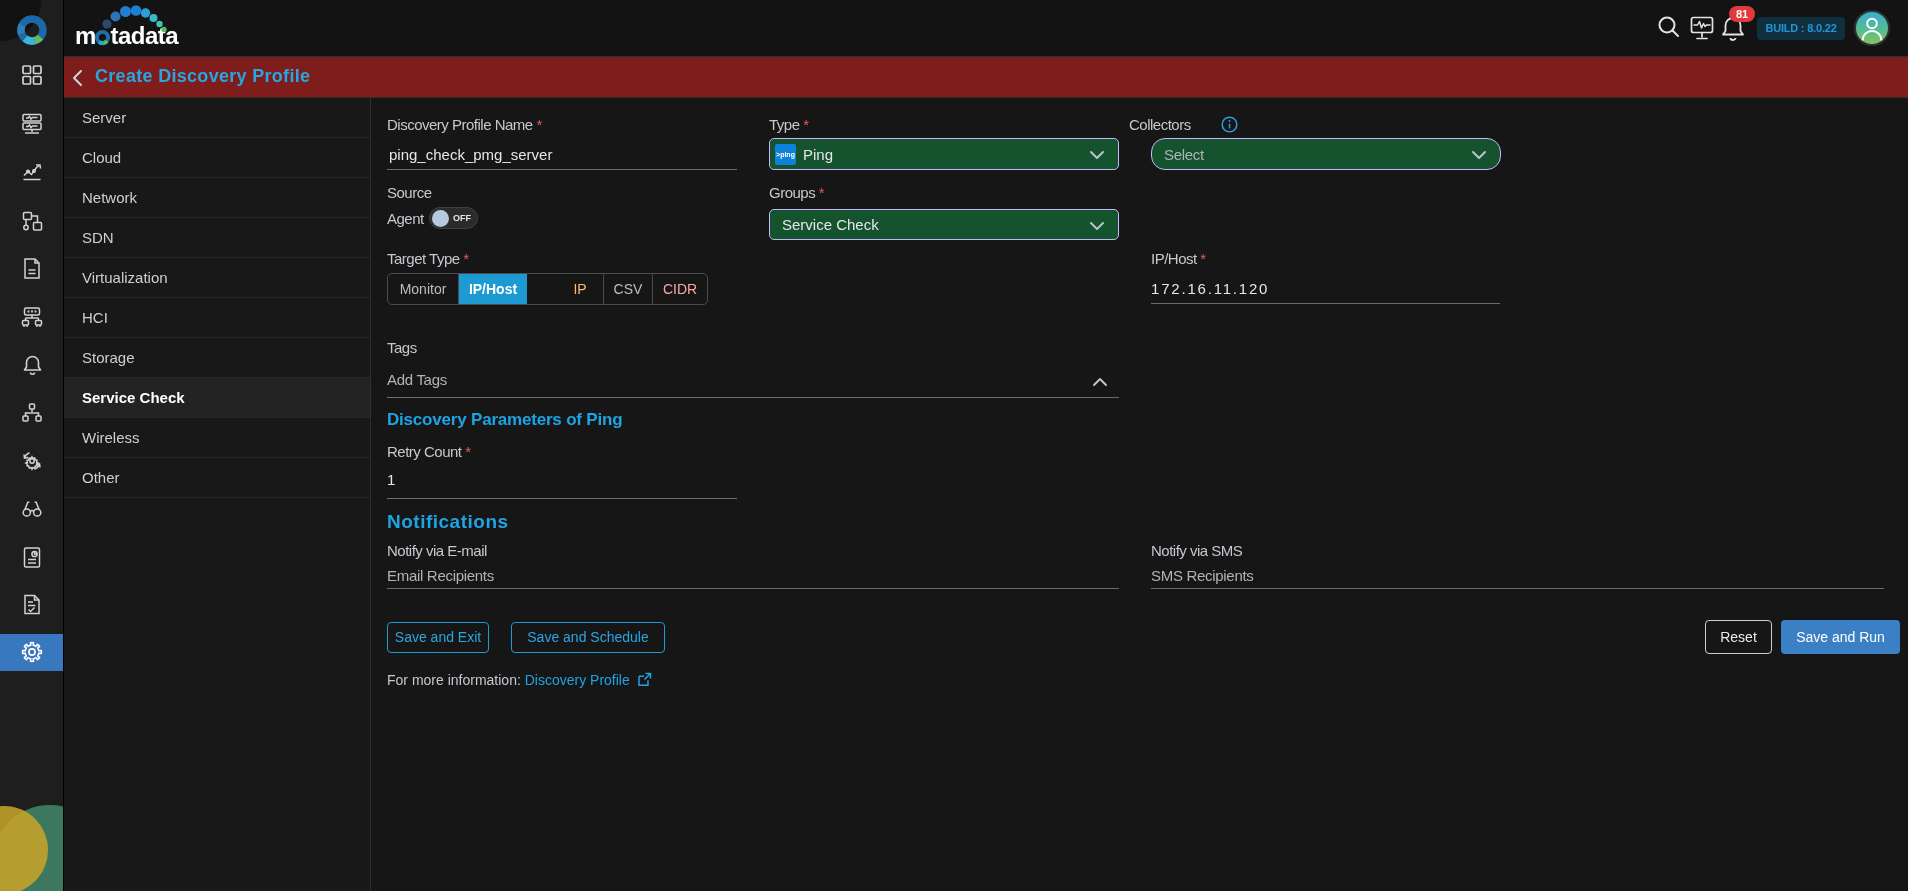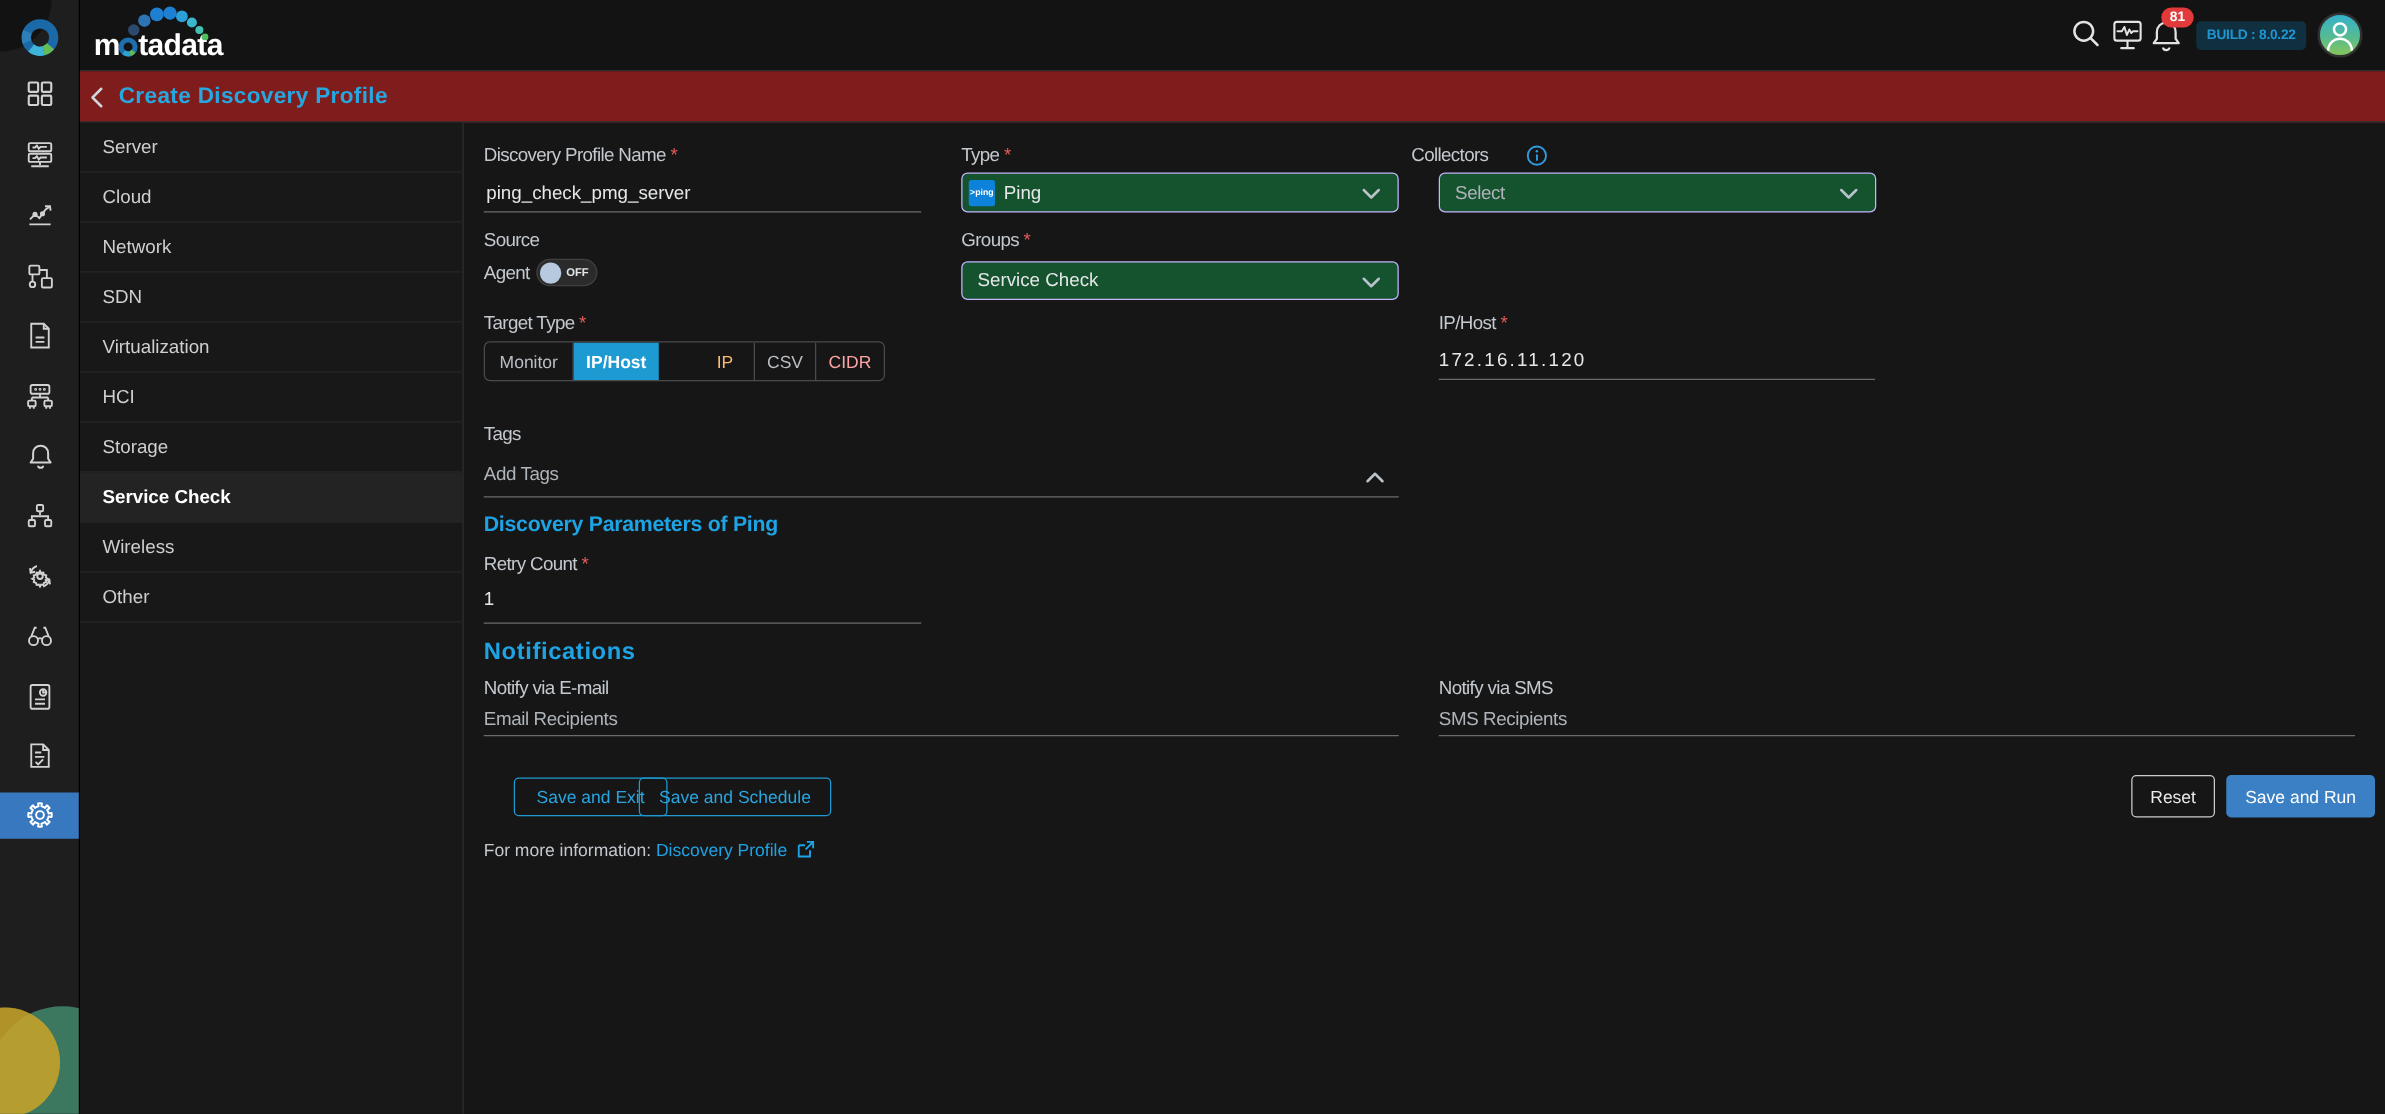--- a/index.html
+++ b/index.html
@@ -230,21 +230,21 @@
         <polyline class="chev" points="2,2 8,8 14,2"></polyline>
       </svg>
   </div>
 
   <div class="label" style="left:1129px; top:116px;">Collectors</div>
   <svg class="abs" style="left:1221px; top:116px;" width="17" height="17" viewBox="0 0 17 17">
       <circle cx="8.5" cy="8.5" r="7.3" fill="none" stroke="#2f9ce0" stroke-width="1.5"></circle>
       <circle cx="8.5" cy="5" r="1" fill="#2f9ce0"></circle>
       <rect x="7.8" y="7.4" width="1.5" height="5.2" rx="0.7" fill="#2f9ce0"></rect>
     </svg>
-  <div class="select" style="left:1151px; top:138px; width:350px;">
+  <div class="select" style="left:1151px; top:138px; width:350px;border-radius:14px;">
     <div class="ph" style="left:12px; top:7px; position:absolute;">Select</div>
     <svg class="abs" style="left:319px; top:11px;" width="16" height="10">
         <polyline class="chev" points="2,2 8,8 14,2"></polyline>
       </svg>
   </div>
 
   <div class="label" style="left:387px; top:184px;">Source</div>
   <div class="label" style="left:387px; top:210px;">Agent</div>
   <div class="abs" style="left:429px; top:207px; width:49px; height:22px; background:#2b2b2b; border:1px solid #404040; border-radius:11px;">
     <div class="abs" style="left:2px; top:1.5px; width:17px; height:17px; border-radius:50%; background:#b7c9de;"></div>
@@ -285,21 +285,21 @@
   <div class="uline" style="left:387px; top:498px; width:350px;"></div>
 
   <div class="h2" style="left:387px; top:511px; font-size:19px; letter-spacing:0.5px;">Notifications</div>
   <div class="label" style="left:387px; top:542px;">Notify via E-mail</div>
   <div class="ph" style="left:387px; top:567px;">Email Recipients</div>
   <div class="uline" style="left:387px; top:588px; width:732px;"></div>
   <div class="label" style="left:1151px; top:542px;">Notify via SMS</div>
   <div class="ph" style="left:1151px; top:567px;">SMS Recipients</div>
   <div class="uline" style="left:1151px; top:588px; width:733px;"></div>
 
-  <div class="btn-o" style="left:387px; top:622px; width:123px; height:31px; line-height:29px;margin-left:24px;">Save and Exit</div>
+  <div class="btn-o" style="left:387px; top:622px; width:102px; height:31px; line-height:29px;">Save and Exit</div>
   <div class="btn-o" style="left:511px; top:622px; width:154px; height:31px; line-height:29px;">Save and Schedule</div>
   <div class="abs" style="left:1705px; top:620px; width:67px; height:34px; border:1px solid #c9cdd1; border-radius:4px; color:#e8eaec; font-size:14px; text-align:center; line-height:32px;">Reset</div>
   <div class="abs" style="left:1781px; top:620px; width:119px; height:34px; background:#3b80c4; border-radius:4px; color:#fff; font-size:14px; text-align:center; line-height:34px;">Save and Run</div>
 
   <div class="abs" style="left:387px; top:672px; font-size:14px; color:#c3c9cf; white-space:nowrap;">For more information: <span style="color:#1ea3e4;">Discovery Profile</span></div>
   <svg class="abs" style="left:637px; top:672px;" width="15" height="15" viewBox="0 0 15 15">
       <path d="M2 4.2 h5 M2 4.2 v9 h9 v-5" fill="none" stroke="#1ea3e4" stroke-width="1.5"></path>
       <path d="M8.5 1.5 h5 v5 M13.2 1.8 L7.5 7.5" fill="none" stroke="#1ea3e4" stroke-width="1.5"></path>
     </svg>
 </div>

